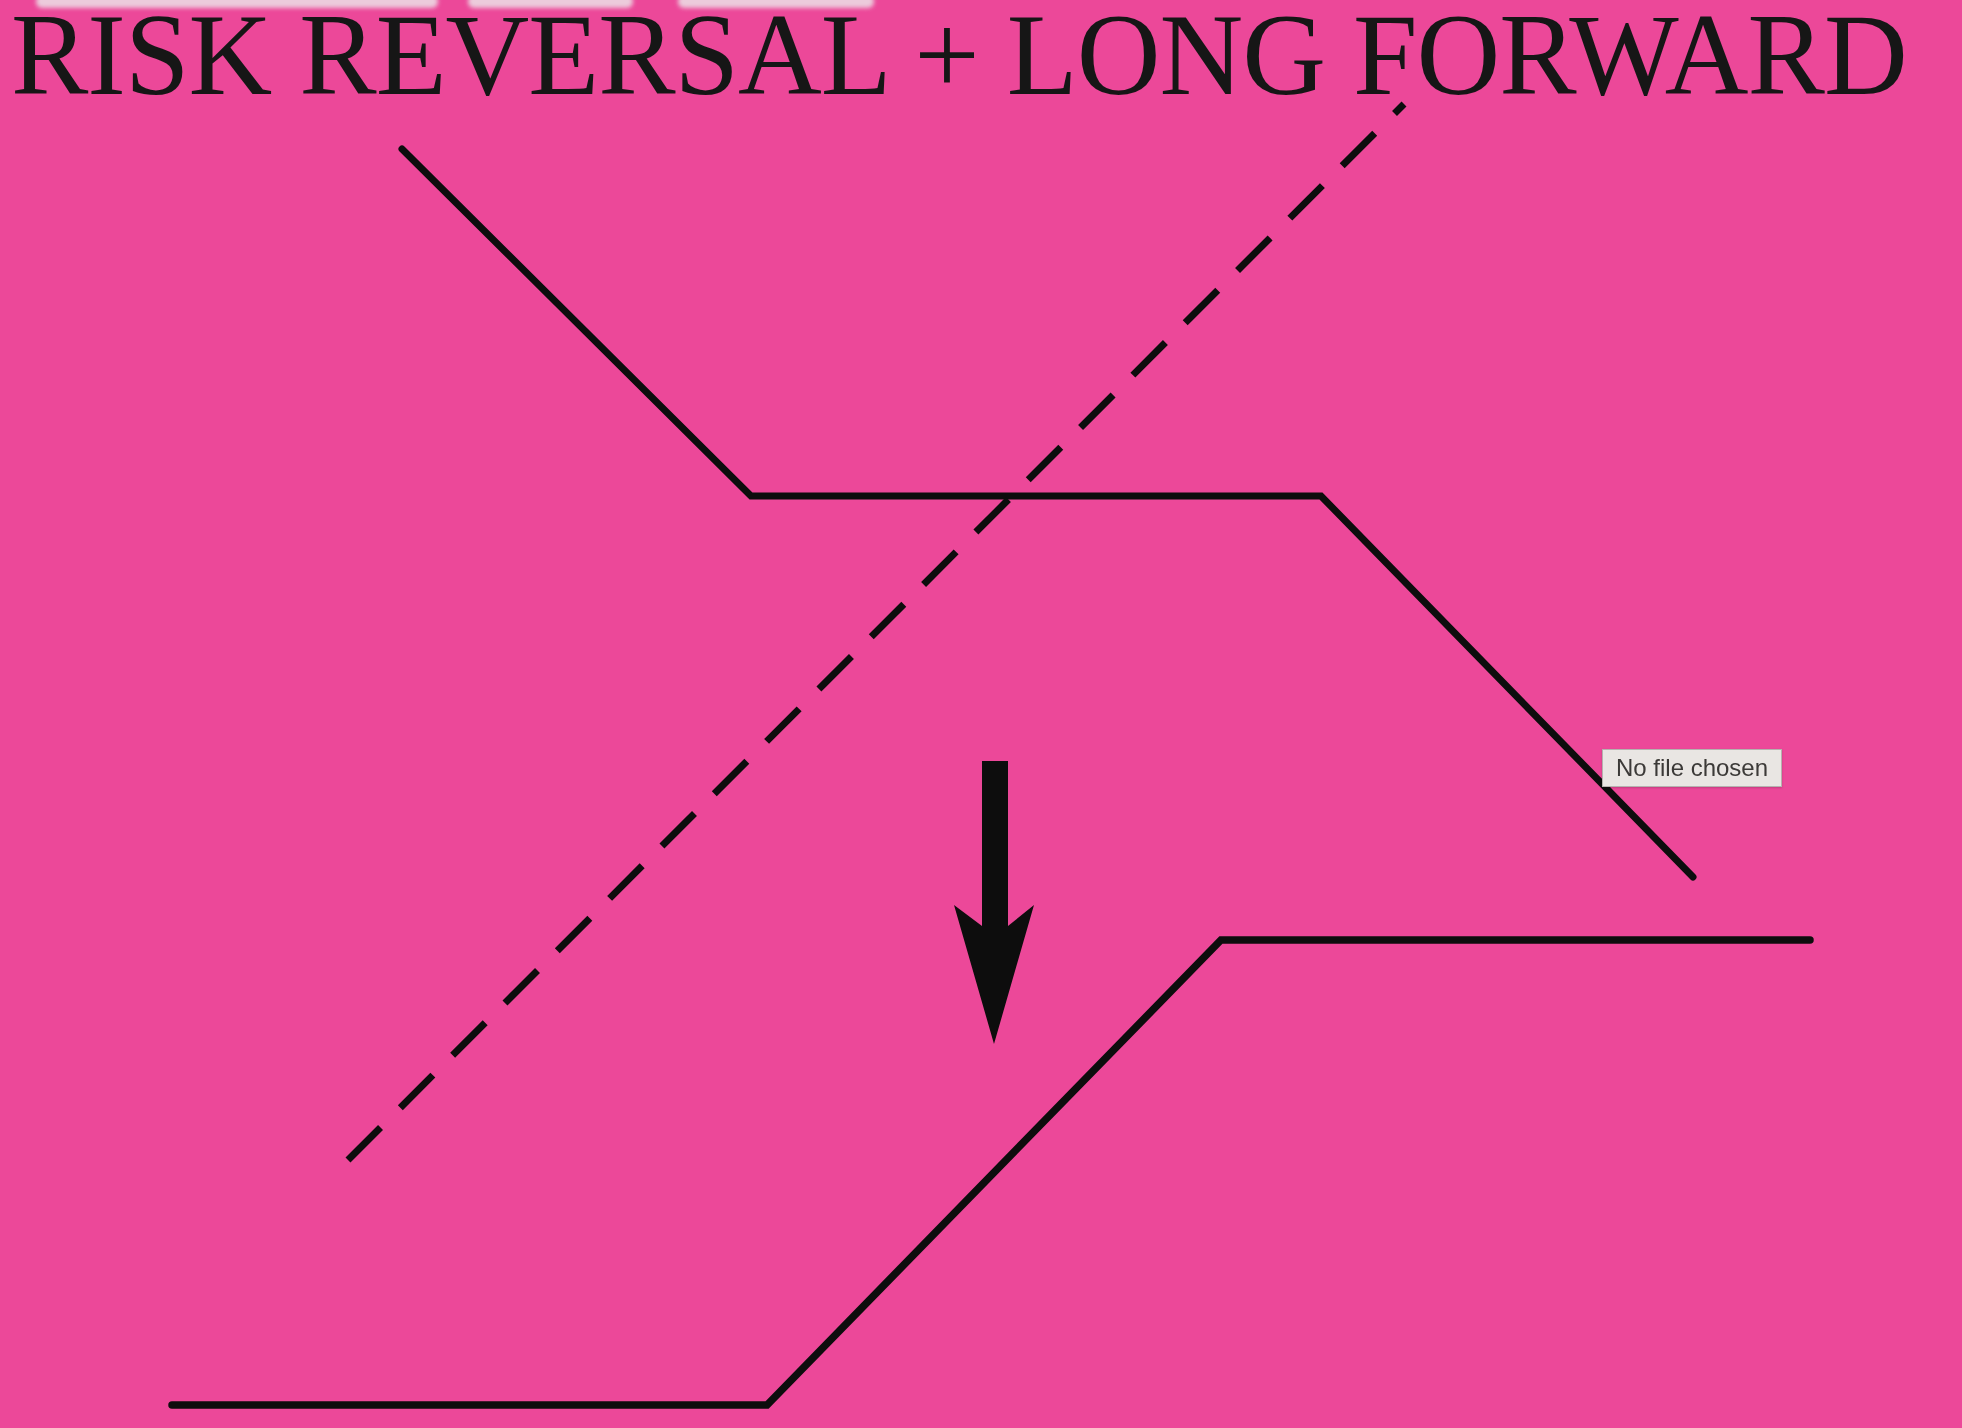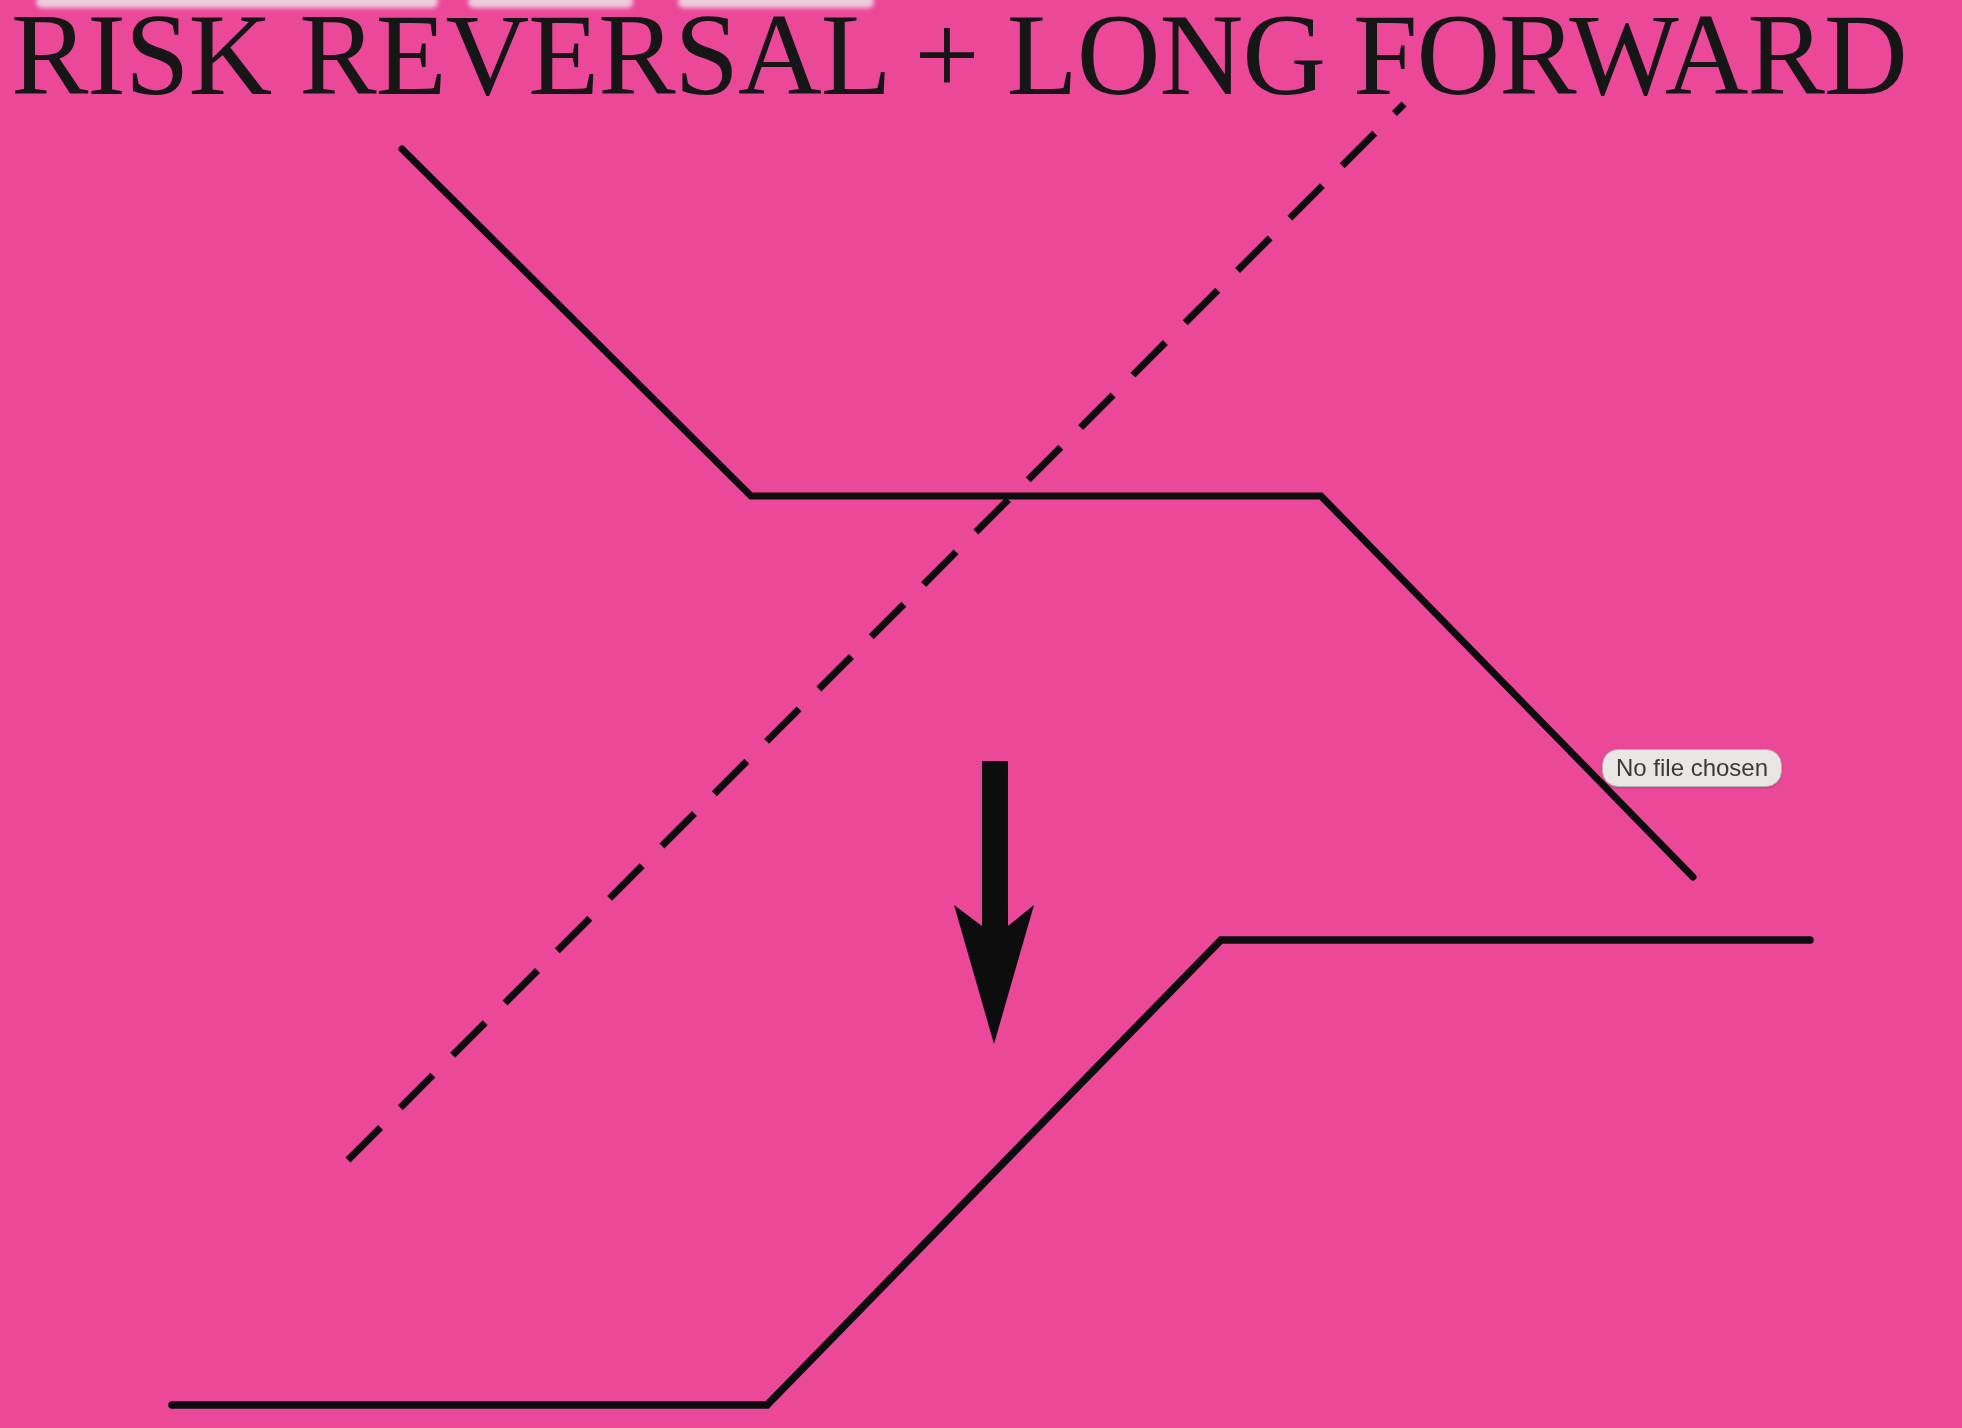--- a/index.html
+++ b/index.html
@@ -50,21 +50,21 @@
 
   #file-tooltip {
     position: absolute;
     left: 1602px;
     top: 749px;
     width: 180px;
     height: 38px;
     box-sizing: border-box;
     background: #e9e6e3;
     border: 1px solid #b5b2af;
-    border-radius: 16px;
+    border-radius: 0;
     box-shadow: 0 1px 2px rgba(0,0,0,0.18);
     color: #3c3a38;
     font-size: 24px;
     line-height: 36px;
     text-align: center;
     white-space: nowrap;
   }
 </style>
 </head>
 <body>

